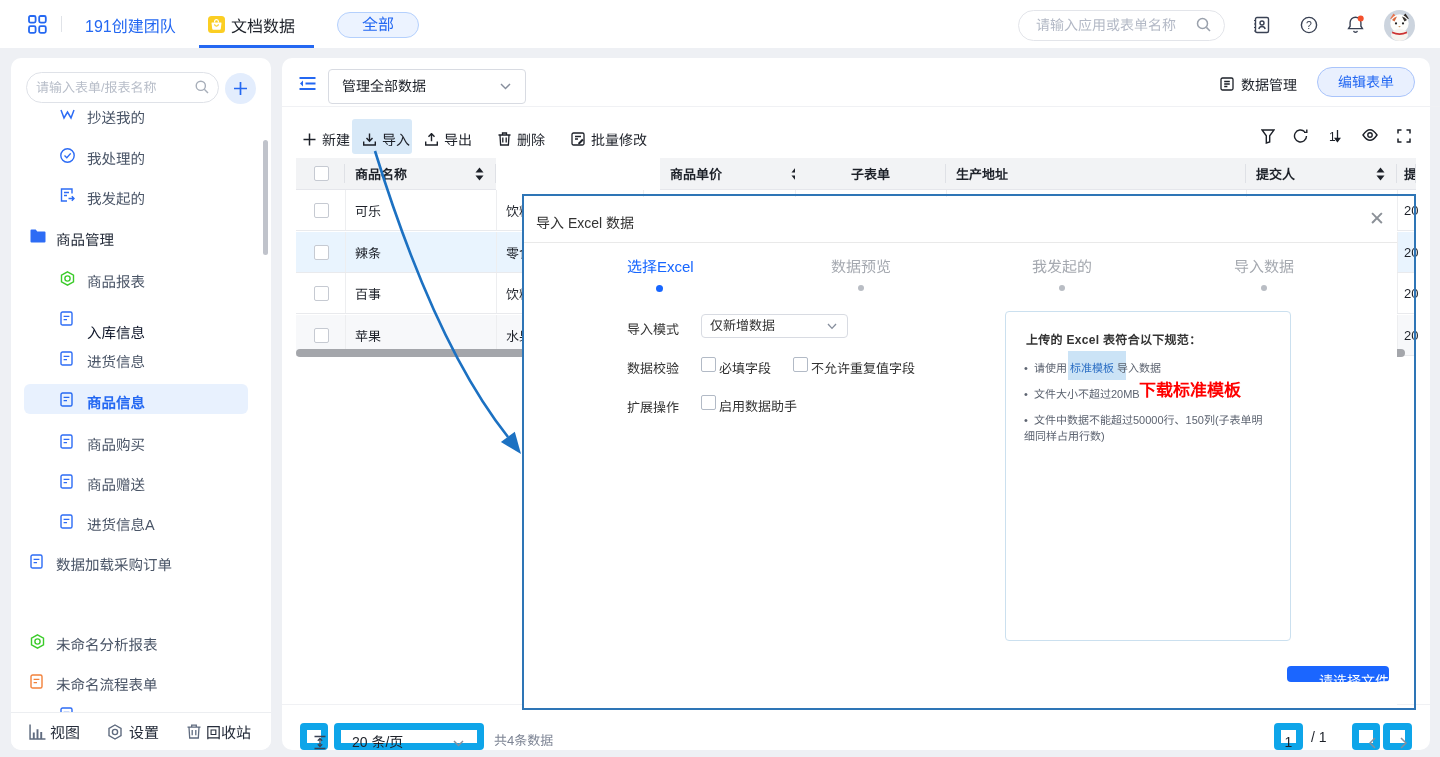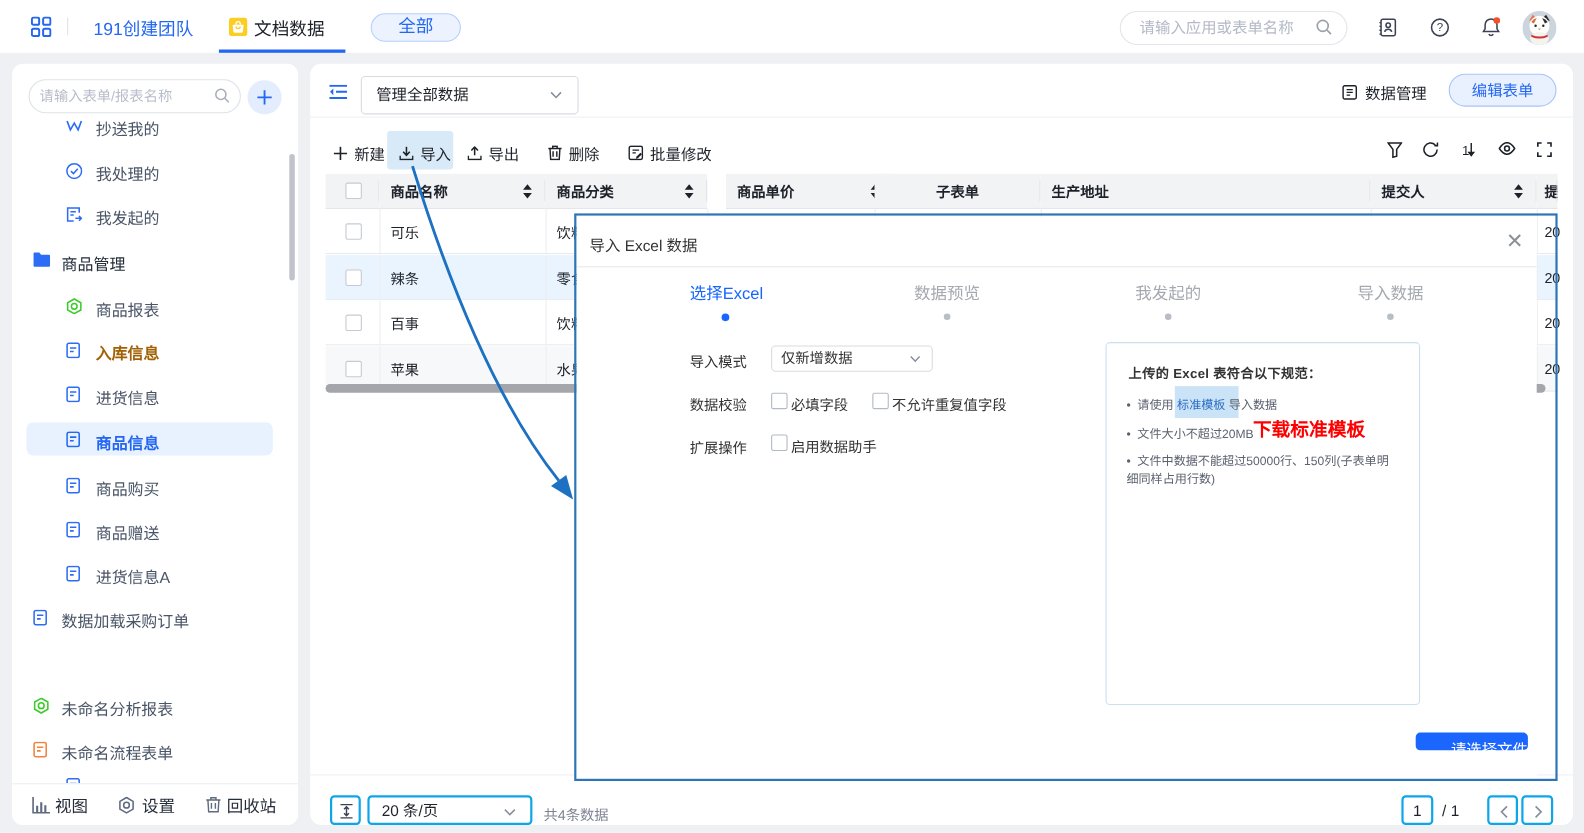--- a/index.html
+++ b/index.html
@@ -44,21 +44,21 @@
 #table { position:absolute; left:14px; top:100px; width:1120px; height:258px; font-size:13px; color:#1d2129; }
 .th { position:absolute; top:0; height:32px; background:#f2f3f5; border-bottom:1px solid #e5e6eb; font-weight:bold; display:flex; align-items:center; white-space:nowrap; overflow:hidden; }
 .th .bline { position:absolute; right:0; top:6px; bottom:6px; width:1px; background:#dfe1e6; }
 .tr { position:absolute; height:41px; border-bottom:1px solid #e9eaed; background:#fff; }
 .td { position:absolute; top:0; height:41px; display:flex; align-items:center; }
 #hscroll { position:absolute; left:0px; top:191px; width:1109px; height:8px; background:#a4a6ab; border-radius:4px; }
 .cbx { width:15px; height:15px; border:1px solid #c6cad2; border-radius:2px; background:#fff; }
 
 
 #pager { position:absolute; left:0; top:646px; width:1148px; height:46px; border-top:1px solid #f0f1f4; }
-.pbox { position:absolute; border:2px solid #0ea5e9; border-radius:4px; background:#fff; }
+.pbox { position:absolute; border:7px solid #0ea5e9; border-radius:4px; background:#fff; }
 
 
 #modal { position:absolute; left:524px; top:197px; width:873px; height:512px; background:#fff; }
 #modal-title { position:absolute; left:12px; top:15px; font-size:14px; color:#333; }
 #modal-close { position:absolute; left:845px; top:10px; font-size:19px; color:#8b9097; }
 #modal-divider { position:absolute; left:0; top:45px; width:873px; height:1px; background:#e9e9e9; }
 .step { position:absolute; top:58px; font-size:15px; color:#a5a9b0; }
 .step.active { color:#1766ff; }
 .sdot { position:absolute; top:88px; width:6px; height:6px; border-radius:50%; background:#b9bdc4; }
 .sdot.active { background:#1766ff; width:7px; height:7px; }
@@ -173,21 +173,21 @@
             <path d="M7.5 0.8 L13.5 4.2 V10.8 L7.5 14.2 L1.5 10.8 V4.2z"></path>
             <circle cx="7.5" cy="7.5" r="2.6"></circle>
           </svg></span>
         <span class="txt" style="position:absolute;left:76px;top:7px;color:#4a5567;font-weight:normal">商品报表</span>
       </div>
       <div class="mi " style="top:195px;left:0;">
         <span style="position:absolute;left:49px;top:8px"><svg width="13" height="15" viewBox="0 0 13 15" fill="none" stroke="#2d6cf5" stroke-width="1.4">
             <rect x="1" y="1" width="11" height="13" rx="1.6"></rect>
             <path d="M3.6 5.4 h5.8 M3.6 8.6 h3.4"></path>
           </svg></span>
-        <span class="txt" style="position:absolute;left:76px;top:6px;color:#a16207;font-weight:bold">入库信息</span>
+        <span class="txt" style="position:absolute;left:76px;top:18px;color:#0f172a;font-weight:normal">入库信息</span>
       </div>
       <div class="mi " style="top:235px;left:0;">
         <span style="position:absolute;left:49px;top:8px"><svg width="13" height="15" viewBox="0 0 13 15" fill="none" stroke="#2d6cf5" stroke-width="1.4">
             <rect x="1" y="1" width="11" height="13" rx="1.6"></rect>
             <path d="M3.6 5.4 h5.8 M3.6 8.6 h3.4"></path>
           </svg></span>
         <span class="txt" style="position:absolute;left:76px;top:7px;color:#4a5567;font-weight:normal">进货信息</span>
       </div>
       <div class="mi sel-bg" style="top:276px;left:13px;">
         <span style="position:absolute;left:36px;top:8px"><svg width="13" height="15" viewBox="0 0 13 15" fill="none" stroke="#2468f2" stroke-width="1.4">
@@ -341,28 +341,20 @@
         <path d="M1 4.5 V1 h3.5 M9.5 1 H13 v3.5 M13 9.5 V13 h-3.5 M4.5 13 H1 V9.5"></path>
       </svg>
   </div>
   <div id="table">
       <div class="th" style="left:0px;width:49px">
         <span class="cbx" style="margin-left:18px"></span>
         <span class="bline"></span>
       </div>
       <div class="th" style="left:49px;width:151px">
         <span style="margin-left:10px">商品名称</span>
-        <svg width="9" height="14" viewBox="0 0 9 14" style="margin-left:auto;margin-right:12px">
-          <path d="M4.5 0.5 L8.5 5.5 H0.5z" fill="#1d2129"></path>
-          <path d="M4.5 13.5 L8.5 8.5 H0.5z" fill="#1d2129"></path>
-        </svg>
-        <span class="bline"></span>
-      </div>
-      <div class="th" style="left:200px;width:147px">
-        <span style="margin-left:10px">商品分类</span>
         <svg width="9" height="14" viewBox="0 0 9 14" style="margin-left:auto;margin-right:12px">
           <path d="M4.5 0.5 L8.5 5.5 H0.5z" fill="#1d2129"></path>
           <path d="M4.5 13.5 L8.5 8.5 H0.5z" fill="#1d2129"></path>
         </svg>
         <span class="bline"></span>
       </div>
       <div class="th" style="left:364px;width:152px">
         <span style="margin-left:10px">商品单价</span>
         <svg width="9" height="14" viewBox="0 0 9 14" style="margin-left:auto;margin-right:12px">
           <path d="M4.5 0.5 L8.5 5.5 H0.5z" fill="#1d2129"></path>

